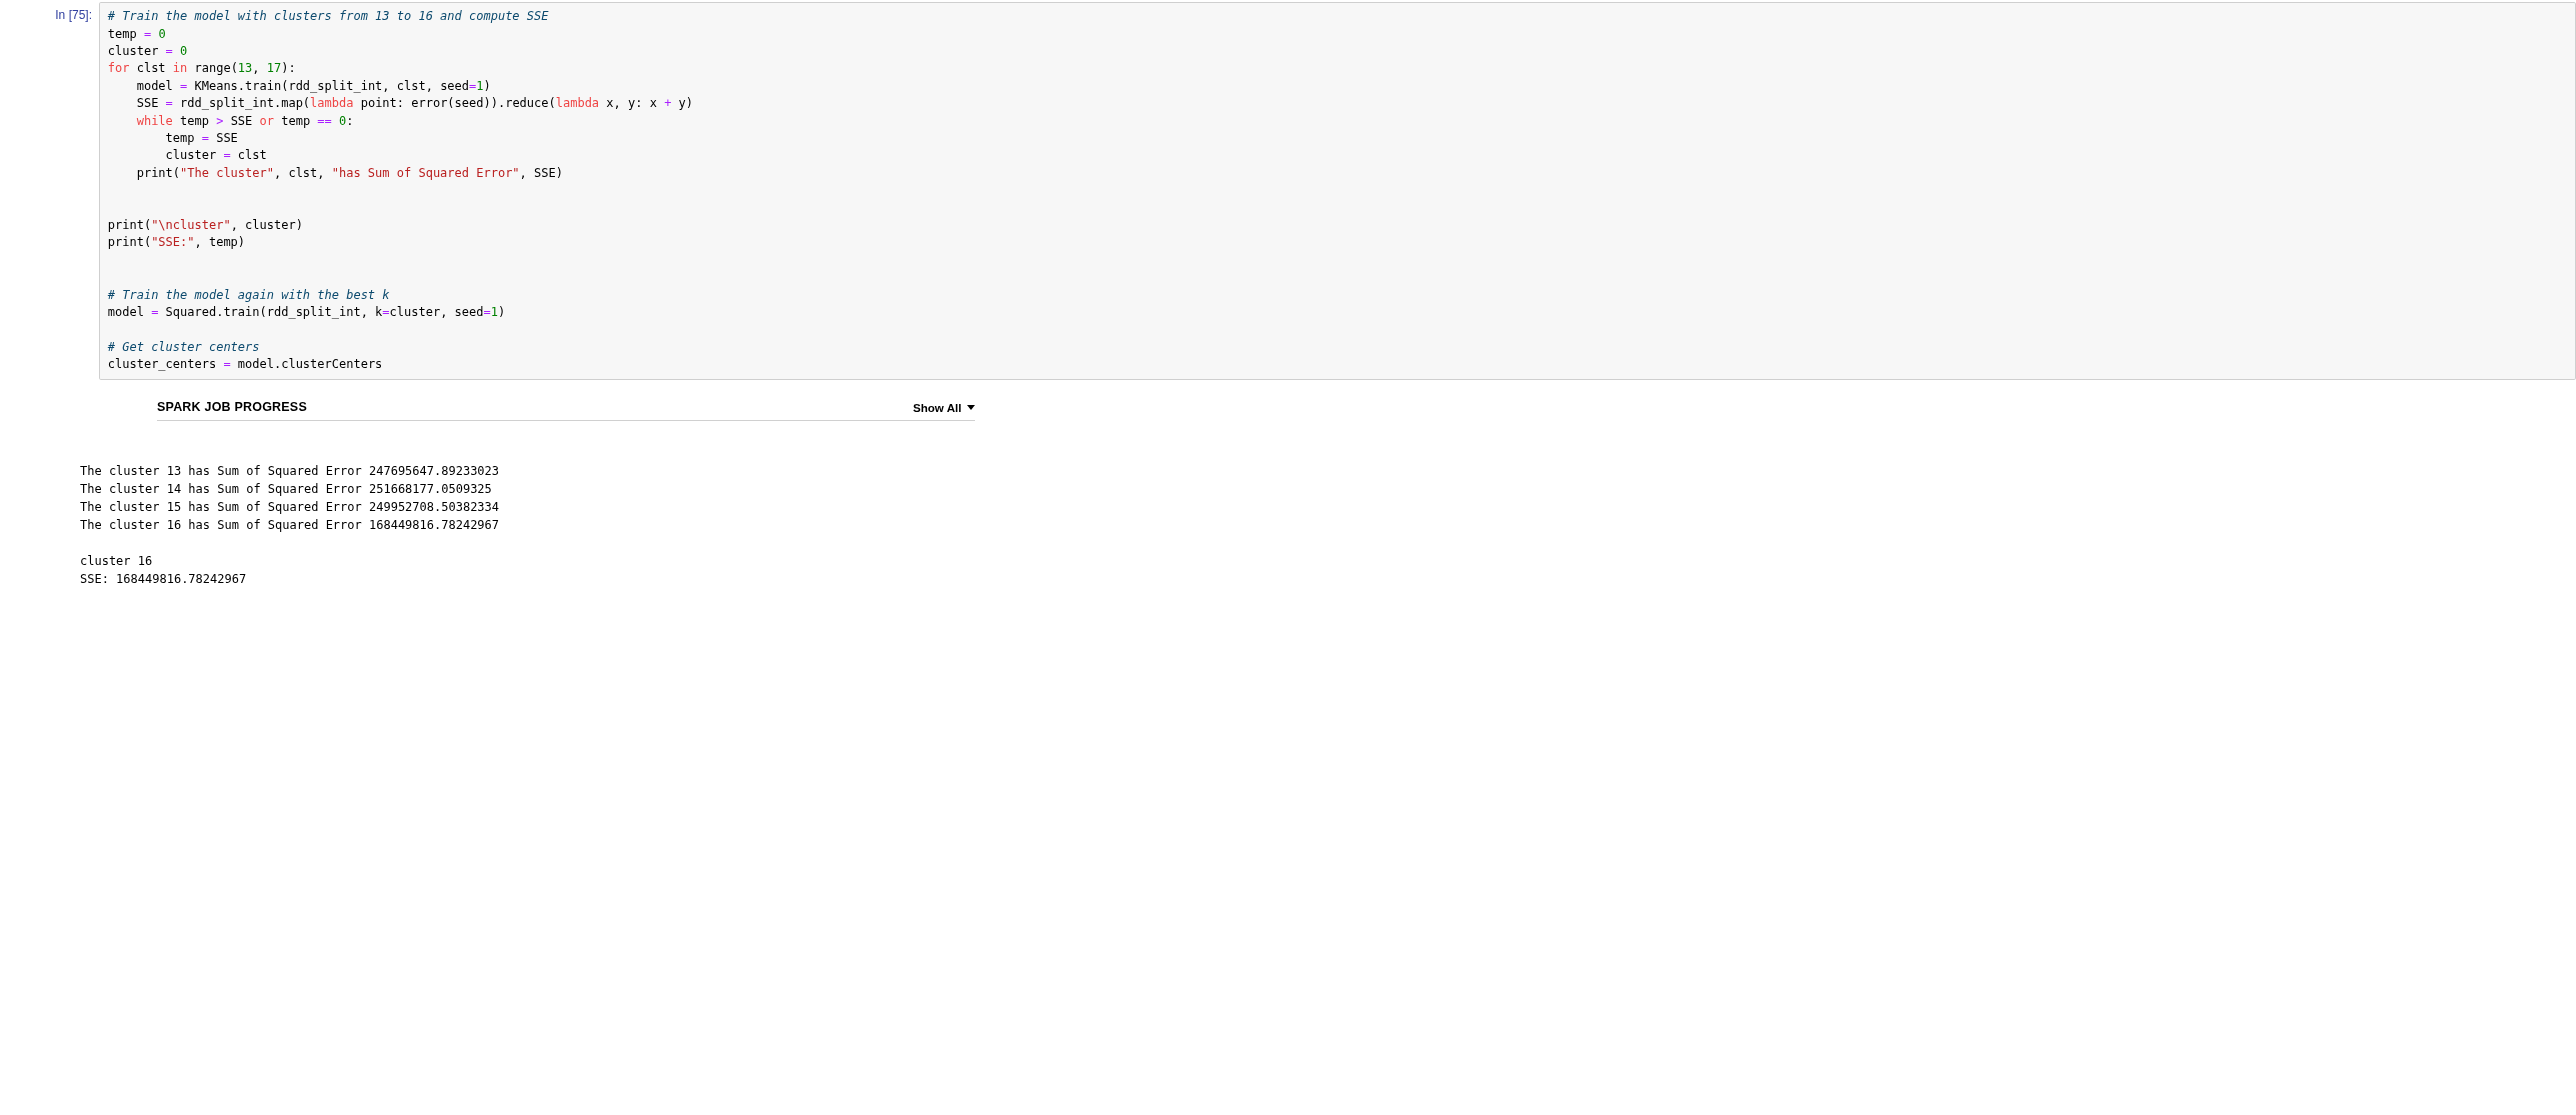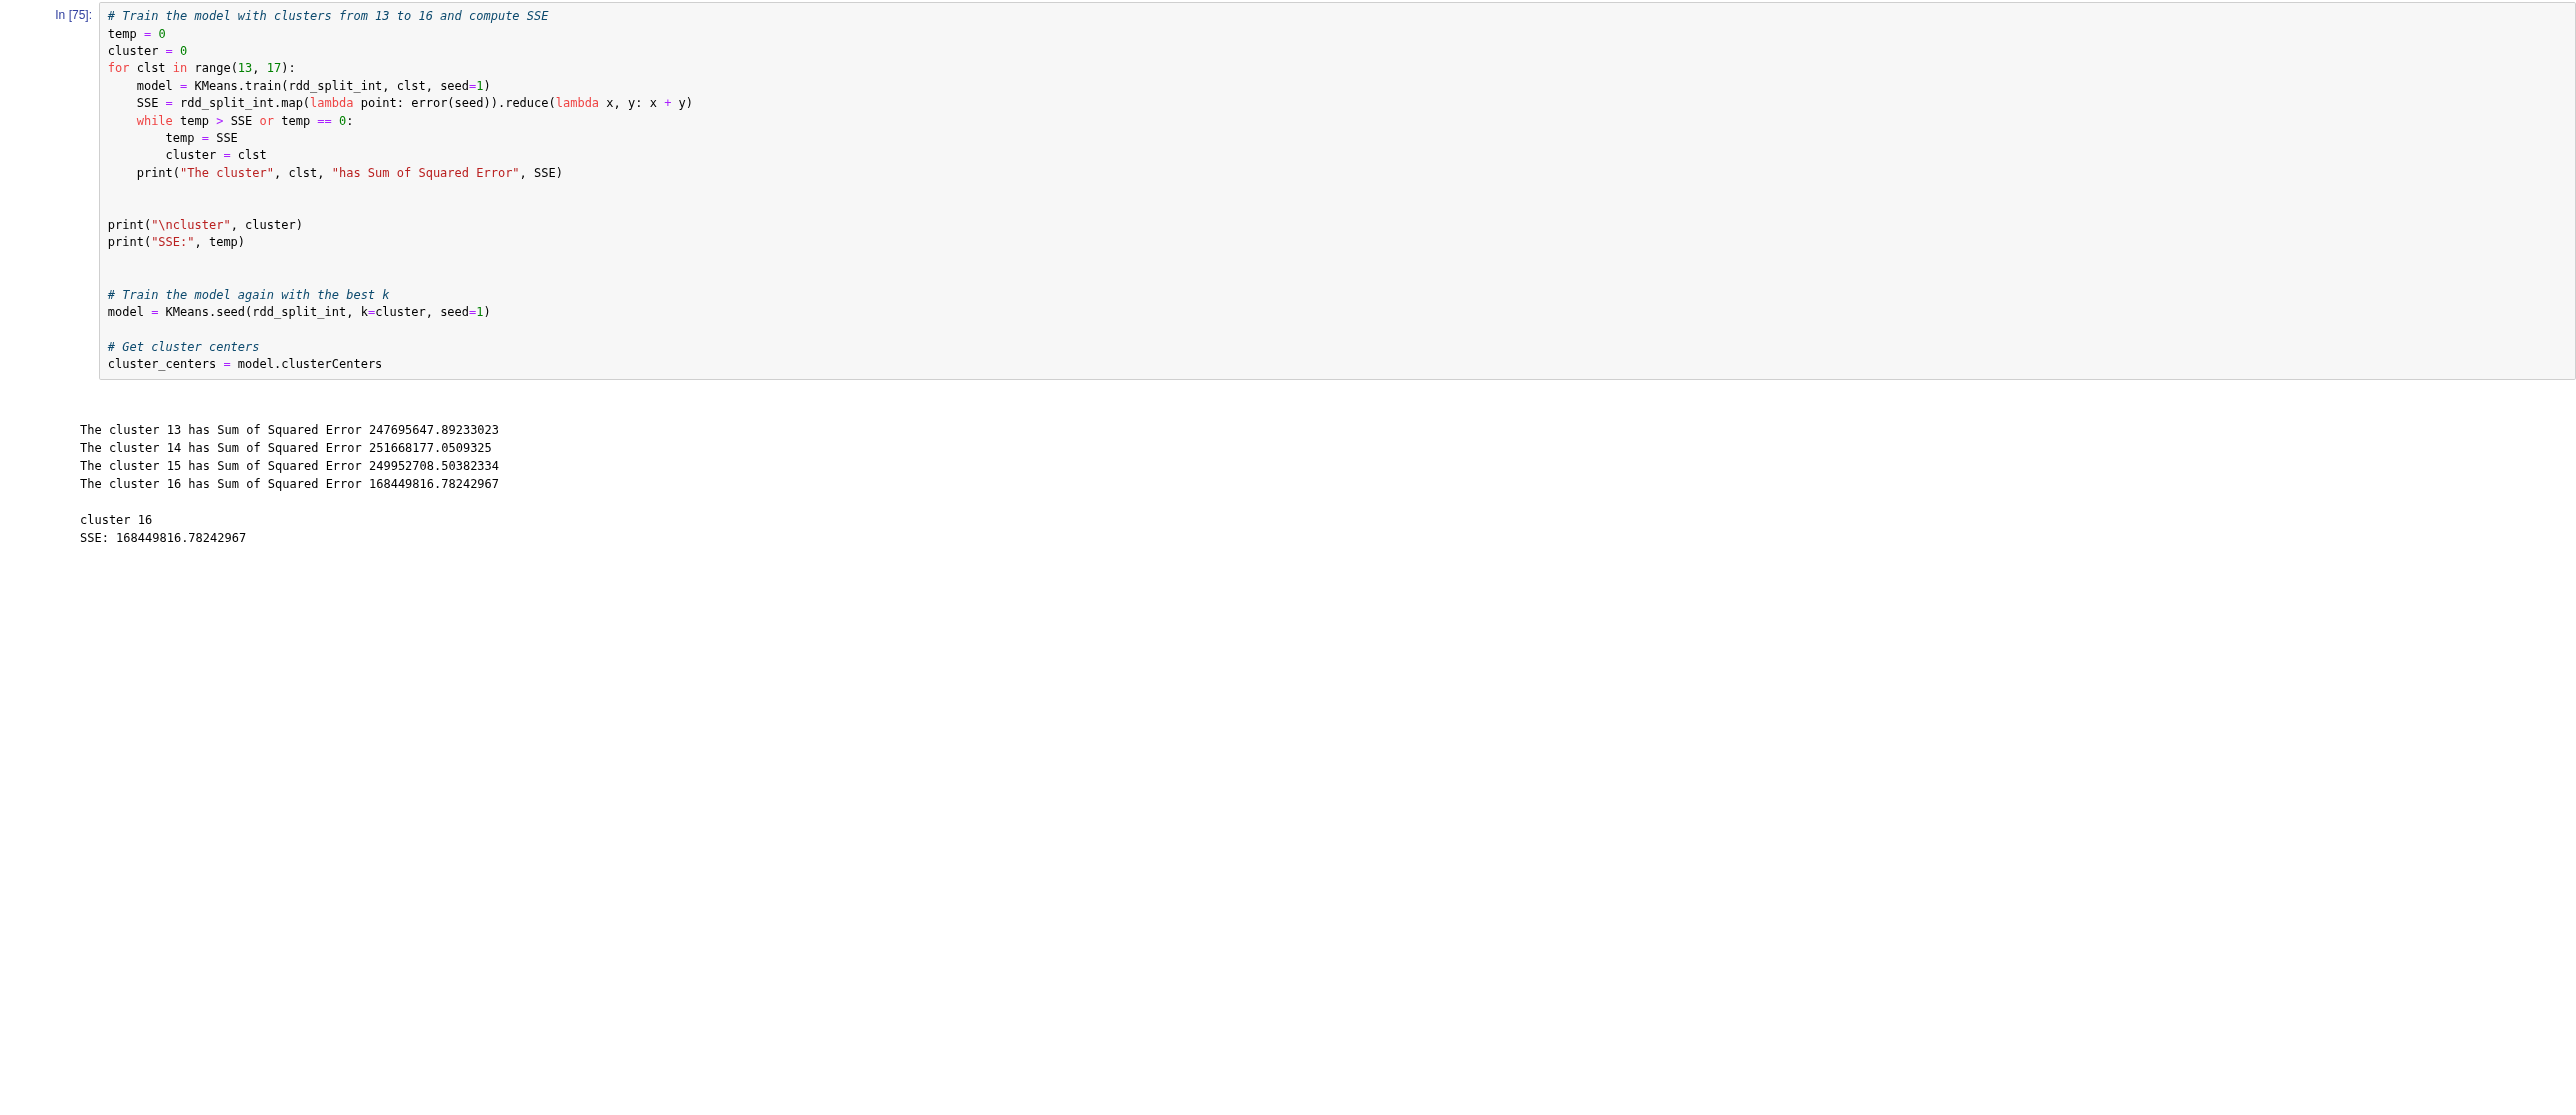--- a/index.html
+++ b/index.html
@@ -112,26 +112,33 @@
 <span class="n">        temp </span><span class="o">=</span><span class="n"> SSE</span>
 <span class="n">        cluster </span><span class="o">=</span><span class="n"> clst</span>
 <span class="n">    print(</span><span class="s">"The cluster"</span><span class="n">, clst, </span><span class="s">"has Sum of Squared Error"</span><span class="n">, SSE)</span>
 
 
 <span class="n">print(</span><span class="s">"\ncluster"</span><span class="n">, cluster)</span>
 <span class="n">print(</span><span class="s">"SSE:"</span><span class="n">, temp)</span>
 
 
 <span class="c"># Train the model again with the best k</span>
-<span class="n">model </span><span class="o">=</span><span class="n"> KMeans.seed(rdd_split_int, k</span><span class="o">=</span><span class="n">cluster, seed</span><span class="o">=</span><span class="m">1</span><span class="n">)</span>
+<span class="n">model </span><span class="o">=</span><span class="n"> Squared.train(rdd_split_int, k</span><span class="o">=</span><span class="n">cluster, seed</span><span class="o">=</span><span class="m">1</span><span class="n">)</span>
 
 <span class="c"># Get cluster centers</span>
 <span class="n">cluster_centers </span><span class="o">=</span><span class="n"> model.clusterCenters</span></div>
   </div>
 
+  <div class="spark-bar">
+    <div class="spark-title">SPARK JOB PROGRESS</div>
+    <div class="show-all">
+      <span>Show All</span>
+      <span class="caret"></span>
+    </div>
+  </div>
 
   <div class="stdout"><span>The cluster 13 has Sum of Squared Error 247695647.89233023</span>
 <span>The cluster 14 has Sum of Squared Error 251668177.0509325</span>
 <span>The cluster 15 has Sum of Squared Error 249952708.50382334</span>
 <span>The cluster 16 has Sum of Squared Error 168449816.78242967</span>
 <span></span>
 <span>cluster 16</span>
 <span>SSE: 168449816.78242967</span></div>
 
 </div>

